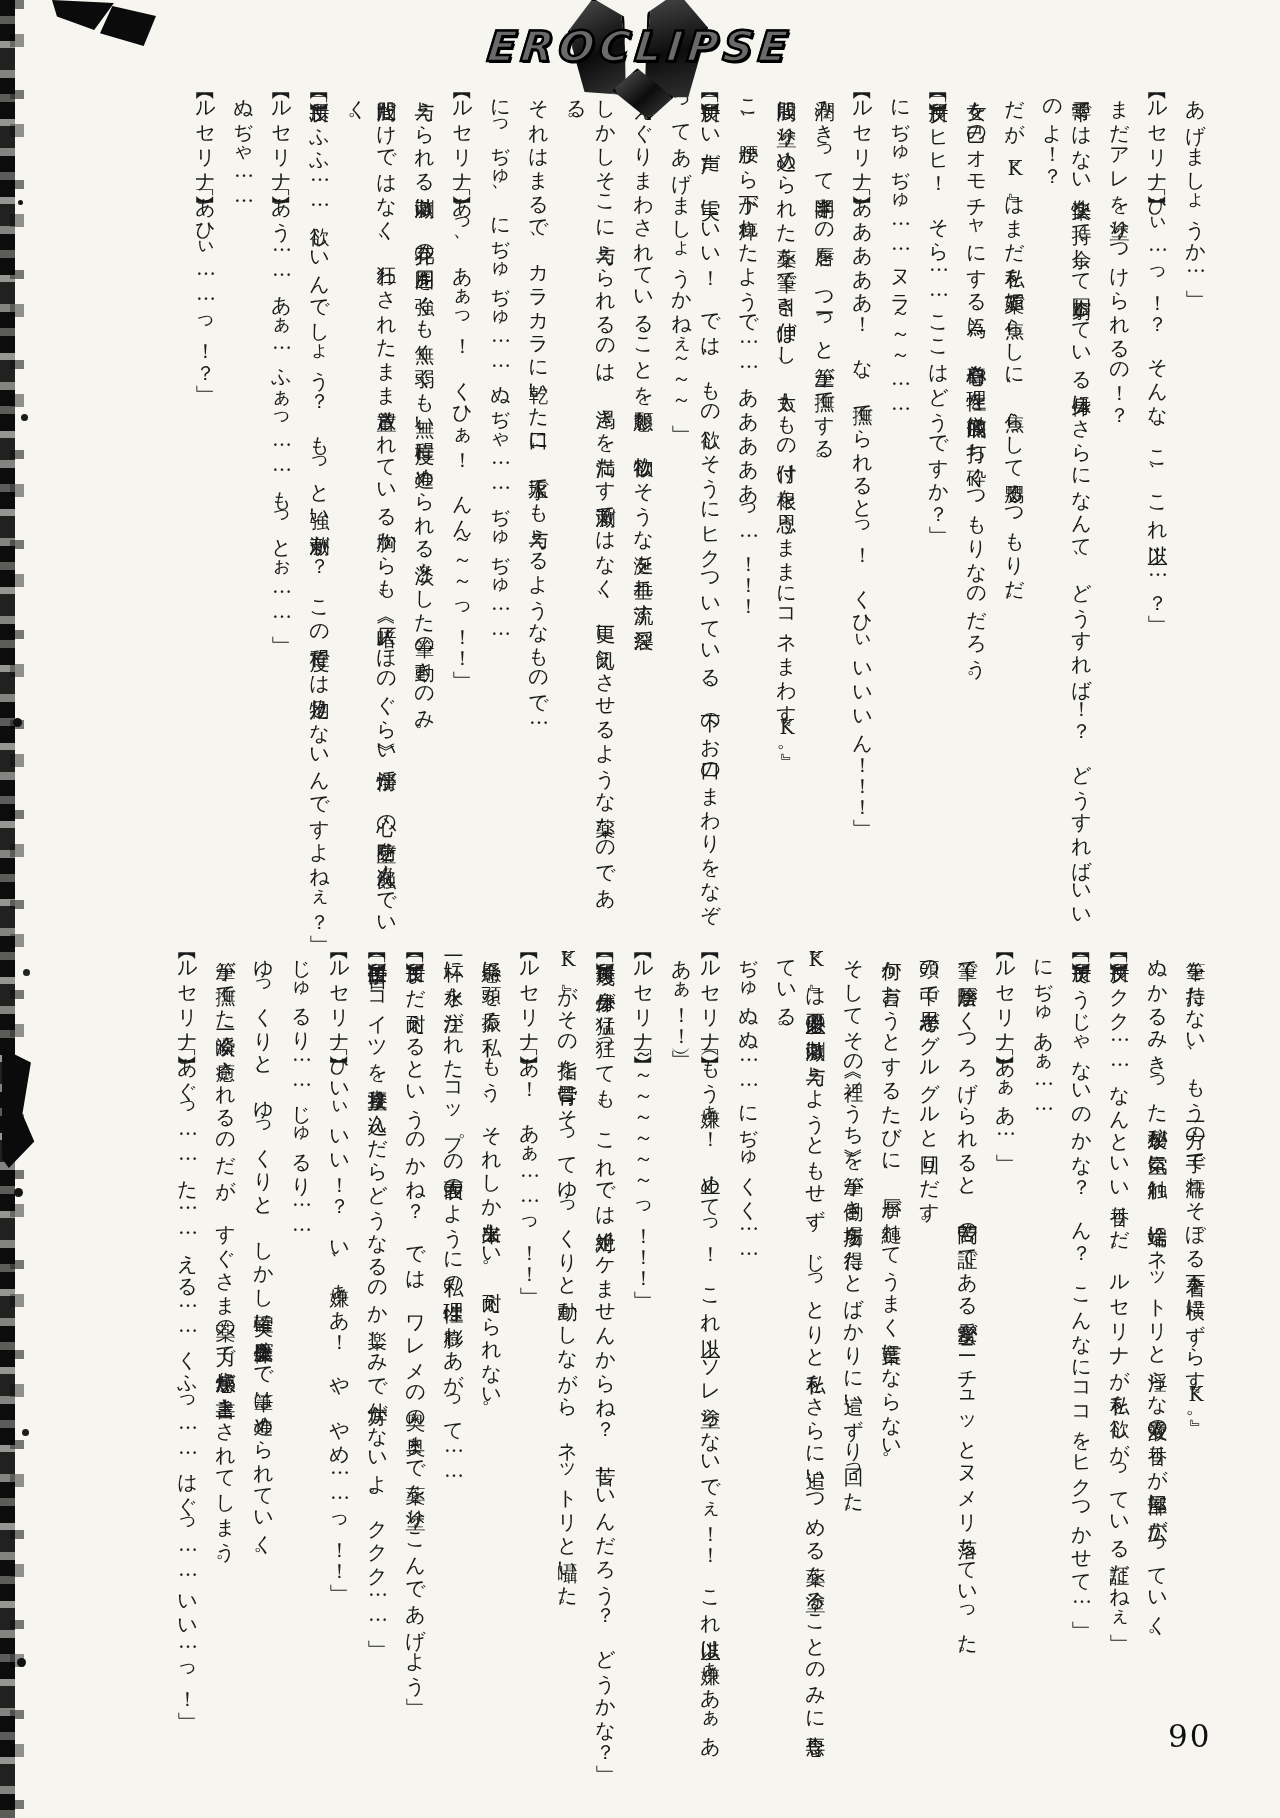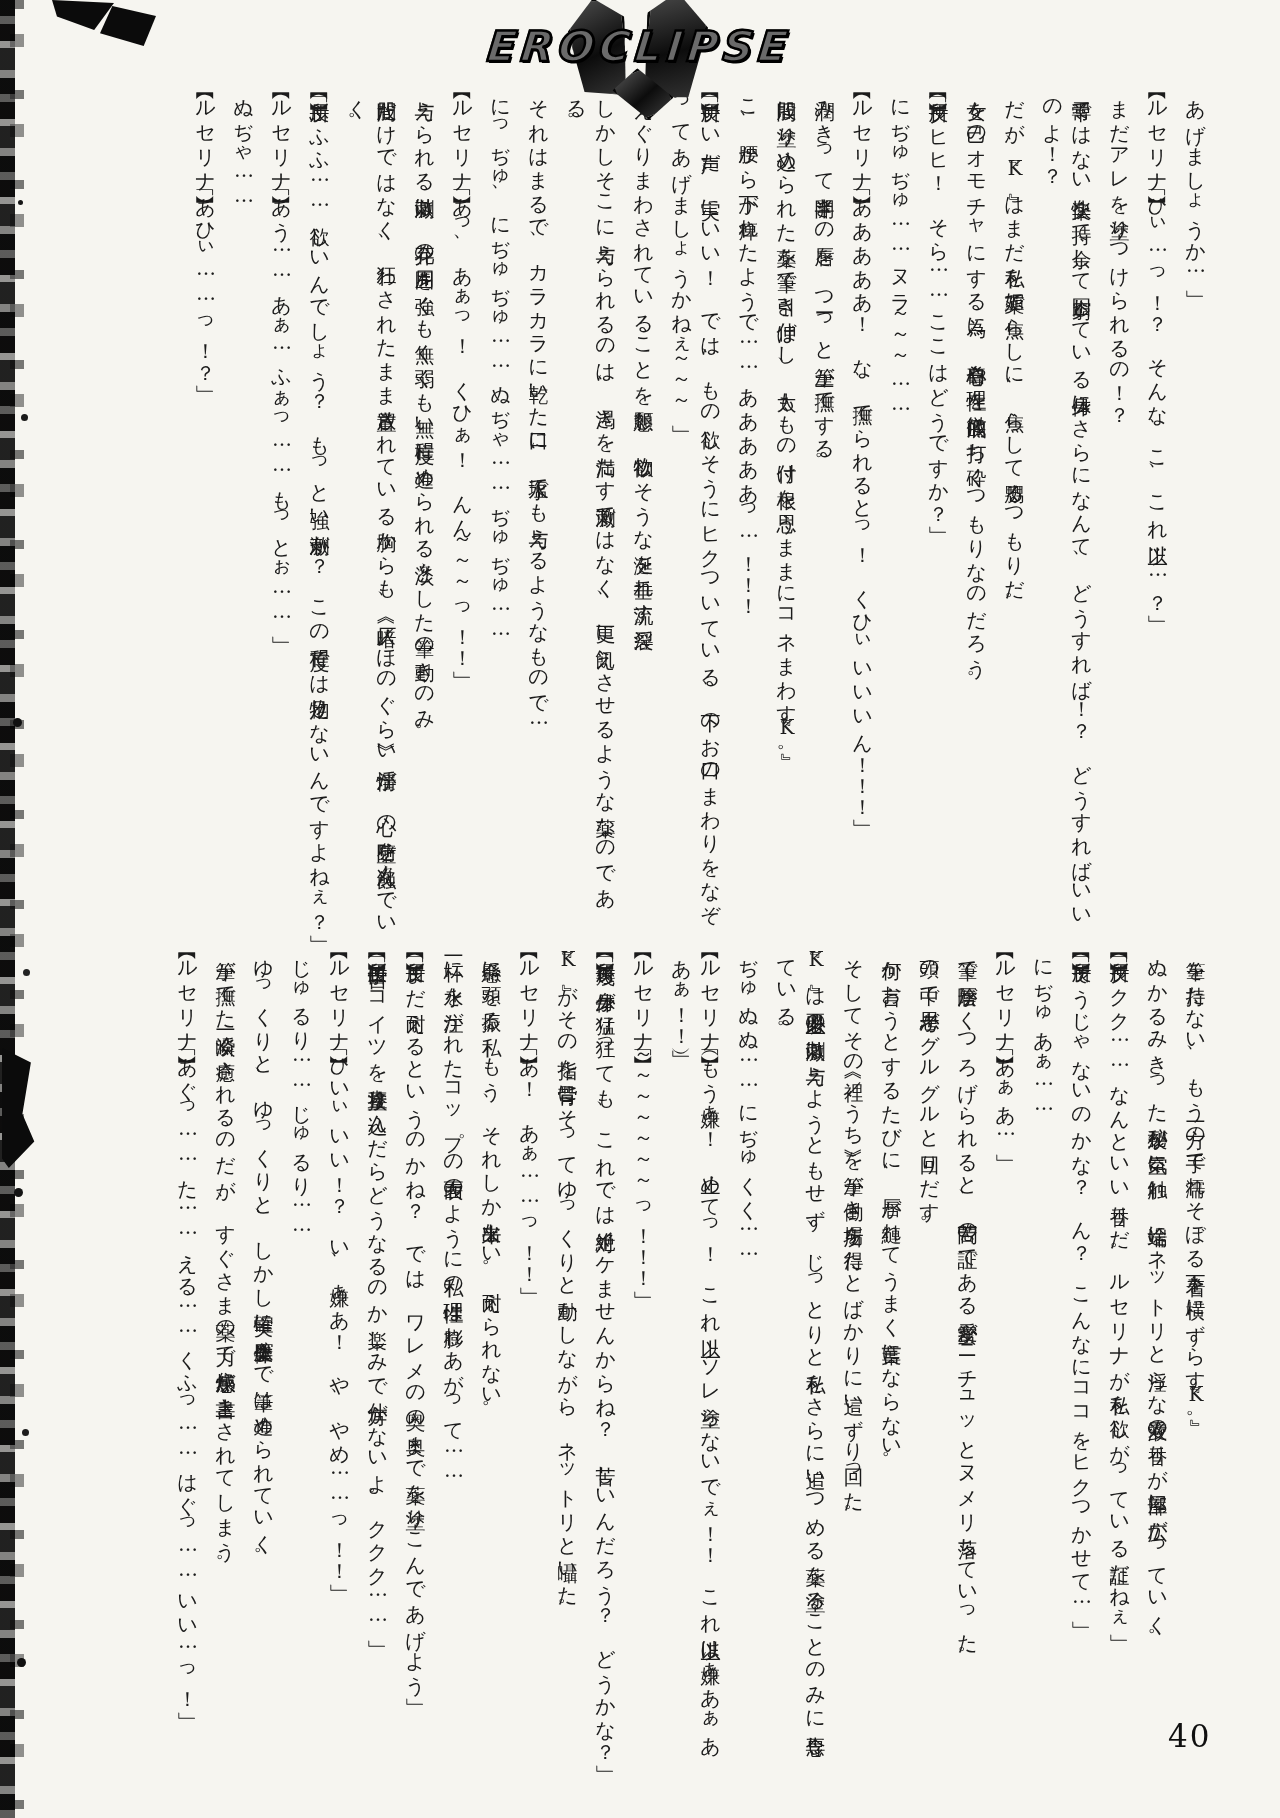--- a/index.html
+++ b/index.html
@@ -131,15 +131,15 @@
     <p>一杯に水を注がれたコップの表面のように私の理性は膨れあがって……</p>
     <p>【所長】「まだ耐えるというのかね？　では、ワレメの奥の奥まで薬を塗りこんであげよう」</p>
     <p>【所長】「子宮口にコイツを直接塗り込んだらどうなるのか楽しみで仕方がないよ。ククク……」</p>
     <p>【ルセリナ】「ひいぃいい！？　い、嫌ぁあ！　や、やめ……っ！！」</p>
     <p>じゅるり……じゅるり……</p>
     <p>ゆっくりと、ゆっくりと、しかし確実に膣奥全体まで筆は進められていく。</p>
     <p>筆が撫でた一瞬淡く癒されるのだが、すぐさま薬の力で焦燥感が上書きされてしまう。</p>
     <p>【ルセリナ】「あぐっ……た……える……くふっ……はぐっ……いい…っ！」</p>
   </section>
 
-  <div class="page-num">40</div>
+  <div class="page-num">90</div>
 
 </div>
 
 </body></html>

